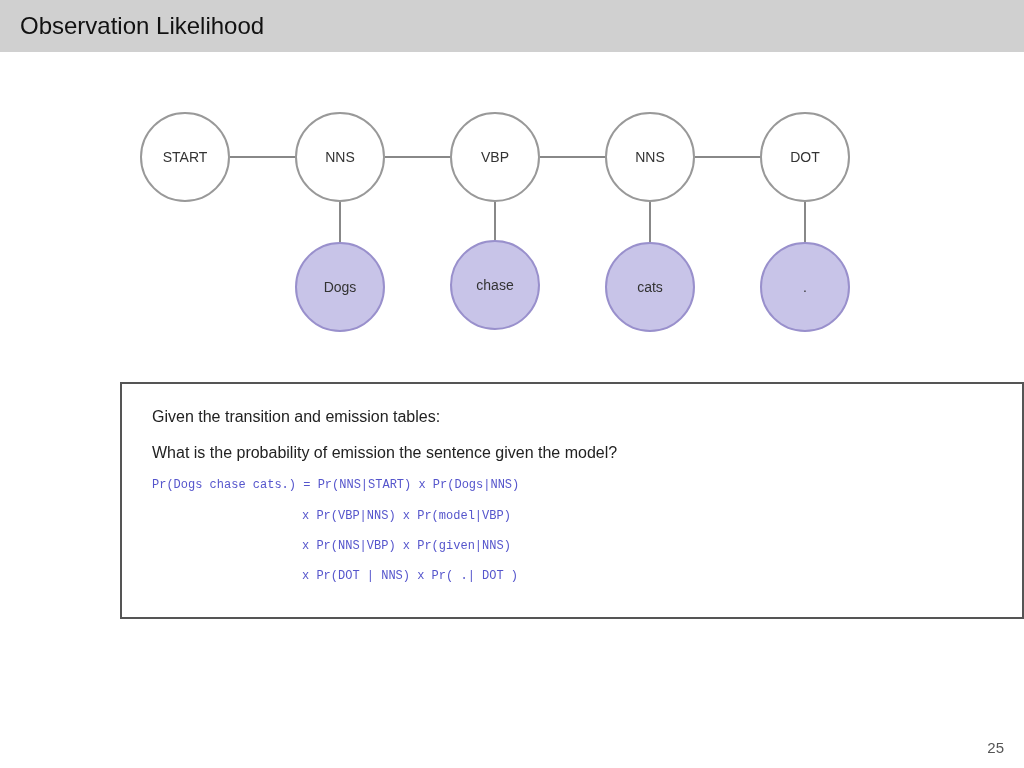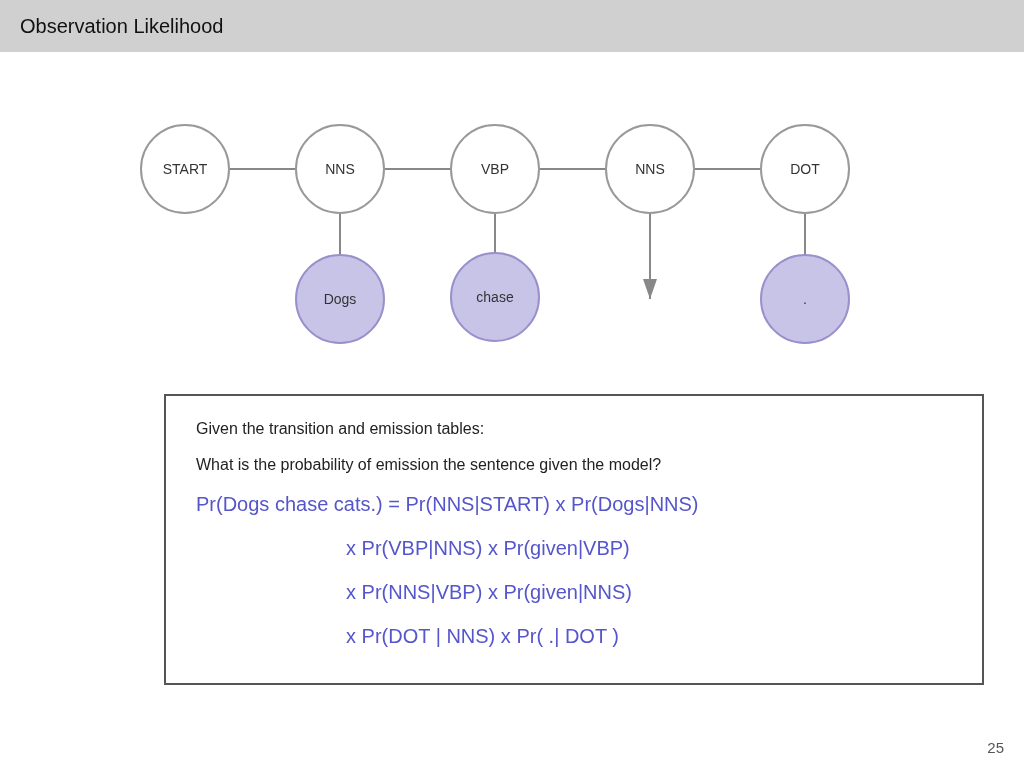--- a/index.html
+++ b/index.html
@@ -14,32 +14,31 @@
 
     
     #header {
       background: #d0d0d0;
       padding: 12px 20px;
       height: 52px;
       display: flex;
       align-items: center;
     }
     #header h1 {
-      font-size: 20px;
+      font-size: 24px;
       font-weight: normal;
       color: #111;
     }
 
     
     #main {
       padding: 20px 40px;
       display: flex;
       flex-direction: column;
-      align-items: flex-end;
-      margin-top: 12px;
+      align-items: flex-start;
     }
 
     
     #diagram {
       width: 100%;
       height: 280px;
       position: relative;
       margin-top: 10px;
       margin-bottom: 20px;
     }
@@ -75,34 +74,34 @@
       width: 100%;
       height: 100%;
       pointer-events: none;
     }
 
     
     #textbox {
       border: 2px solid #555;
       padding: 20px 30px;
       margin-left: 80px;
-      width: 820px;
+      width: 904px;
       background: #fff;
     }
     #textbox p {
       font-size: 16px;
       color: #222;
       line-height: 1.6;
       margin-bottom: 10px;
     }
     #textbox .formula-line {
-      font-size: 20px;
+      font-size: 12px;
       color: #5555cc;
       line-height: 1.7;
-      font-family: Liberation Sans, sans-serif;
+      font-family: Liberation Mono, monospace;
     }
     #textbox .formula-indent {
       margin-left: 150px;
     }
 
     
     #page-num {
       position: absolute;
       bottom: 12px;
       right: 20px;
@@ -160,31 +159,34 @@
     <div class="node-circle node-top" style="left: 720px; top: 30px;">
       <span>DOT</span>
     </div>
 
     <div class="node-circle node-bottom" style="left: 255px; top: 160px;">
       <span>Dogs</span>
     </div>
     <div class="node-circle node-bottom" style="left: 410px; top: 158px;">
       <span>chase</span>
     </div>
+    <div class="node-circle node-bottom" style="left: 565px; top: 160px;">
+      <span>cats</span>
+    </div>
     <div class="node-circle node-bottom" style="left: 720px; top: 160px;">
       <span>.</span>
     </div>
   </div>
 
   <div id="textbox">
     <p>Given the transition and emission tables:</p>
     <p>What is the probability of emission the sentence given the model?</p>
     <div>
       <p class="formula-line">Pr(Dogs chase cats.) =   Pr(NNS|START) x Pr(Dogs|NNS)</p>
-      <p class="formula-line formula-indent">x Pr(VBP|NNS) x Pr(given|VBP)</p>
+      <p class="formula-line formula-indent">x Pr(VBP|NNS) x Pr(model|VBP)</p>
       <p class="formula-line formula-indent">x Pr(NNS|VBP) x Pr(given|NNS)</p>
       <p class="formula-line formula-indent">x Pr(DOT | NNS) x Pr(  .| DOT )</p>
     </div>
   </div>
 
 </div>
 
 <div id="page-num">25</div>
 
 </body></html>

